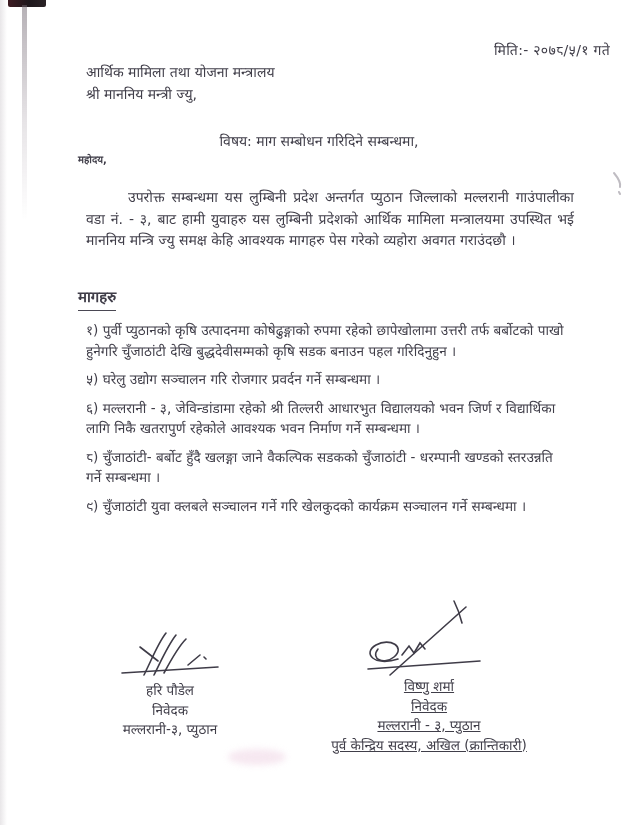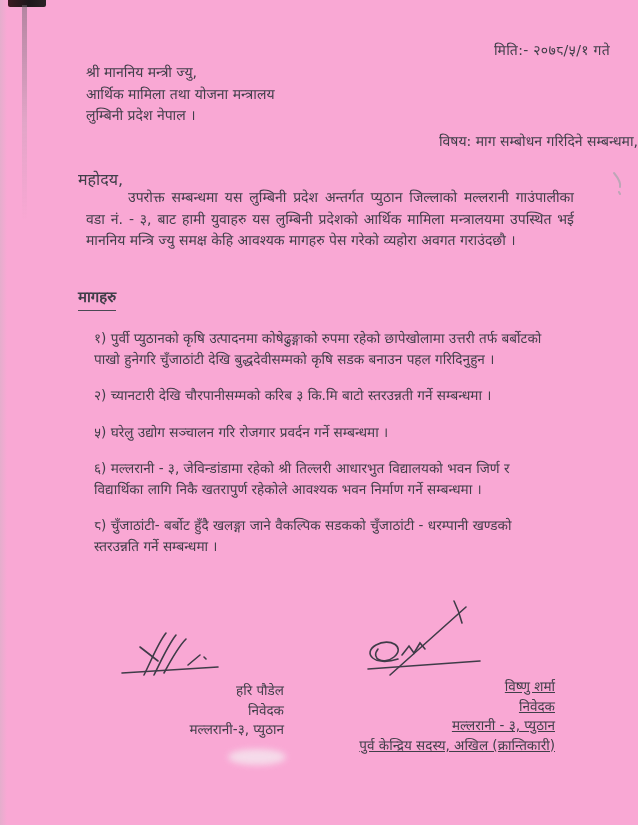--- a/index.html
+++ b/index.html
@@ -1,20 +1,20 @@
 <!DOCTYPE html>
 <html lang="ne"><head>
 <meta charset="utf-8">
 <style>
   html,body{margin:0;padding:0;background:#e8e6e8;}
   .page{
     position:relative;
     width:638px;height:825px;
     margin:0 auto;
-    background:#f9a8d4;
+    background:#ffffff;
     font-family:"DejaVu Sans","Liberation Sans",sans-serif;
     color:#403e49;
     overflow:hidden;
   }
   
   .corner-mark{
     position:absolute;left:8px;top:0;width:38px;height:7px;
     background:linear-gradient(90deg,#3d1b22 0%,#1d171b 55%,#2a2226 100%);
     border-radius:0 0 2px 2px;
   }
@@ -38,82 +38,81 @@
   .date-line{
     position:absolute;top:40px;right:28px;
     font-size:14px;letter-spacing:0.3px;
   }
   .addressee{
     position:absolute;left:86px;top:62px;
     font-size:14px;line-height:21.5px;
   }
   .subject{
     position:absolute;left:0;top:131px;width:100%;
-    text-align:right;font-size:14px;
+    text-align:center;font-size:14px;
   }
   .salutation{
-    position:absolute;left:78px;top:168px;font-size:16px;
+    position:absolute;left:78px;top:152px;font-size:10px;font-weight:bold;
   }
   .body-para{
     position:absolute;left:78px;top:179px;width:488px;margin:8px;
     font-size:14px;line-height:21.5px;
     text-indent:42px;text-align:justify;
   }
   .demands-heading{
     position:absolute;left:78px;top:286px;
     font-size:15px;font-weight:bold;
     border-bottom:1.6px solid #4a4853;padding-bottom:4px;
   }
   .demands{
     position:absolute;left:78px;top:312px;width:494px;
     font-size:13.6px;line-height:20.5px;
   }
-  .demands p{margin:16px;}
+  .demands p{margin:8px;}
   
   .sig-block{
-    position:absolute;text-align:right;
+    position:absolute;text-align:center;
     font-size:13.5px;line-height:19.5px;
   }
   .sig-left{left:56px;top:627px;width:228px;}
   .sig-right{left:303px;top:599px;width:252px;text-decoration:underline;}
   .sig-scribble{display:block;margin:0 auto;}
   .sig-left .sig-scribble{margin-bottom:2px;}
   .sig-right .sig-scribble{margin-bottom:0;}
 </style>
 </head>
 <body>
 
 <div class="page">
 
   <div class="left-scan-edge"></div>
   <div class="corner-mark"></div>
   <div class="edge-shadow"></div>
 
   <div class="date-line">मिति:- २०७८/५/१ गते</div>
 
   <div class="addressee">
+    <div>आर्थिक मामिला तथा योजना मन्त्रालय</div>
     <div>श्री माननिय मन्त्री ज्यु,</div>
-    <div>आर्थिक मामिला तथा योजना मन्त्रालय</div>
-    <div>लुम्बिनी प्रदेश नेपाल ।</div>
   </div>
 
   <div class="subject">विषय: माग सम्बोधन गरिदिने सम्बन्धमा,</div>
 
   <div class="salutation">महोदय,</div>
 
   <p class="body-para">उपरोक्त सम्बन्धमा यस लुम्बिनी प्रदेश अन्तर्गत प्युठान जिल्लाको मल्लरानी गाउंपालीका वडा नं. - ३, बाट हामी युवाहरु यस लुम्बिनी प्रदेशको आर्थिक मामिला मन्त्रालयमा उपस्थित भई माननिय मन्त्रि ज्यु समक्ष केहि आवश्यक मागहरु पेस गरेको व्यहोरा अवगत गराउंदछौ ।</p>
 
   <div class="demands-heading">मागहरु</div>
 
   <div class="demands">
     <p>१) पुर्वी प्युठानको कृषि उत्पादनमा कोषेढुङ्गाको रुपमा रहेको छापेखोलामा उत्तरी तर्फ बर्बोटको पाखो हुनेगरि चुँजाठांटी देखि बुद्धदेवीसम्मको कृषि सडक बनाउन पहल गरिदिनुहुन ।</p>
-    <p>२) च्यानटारी देखि चौरपानीसम्मको करिब ३ कि.मि बाटो स्तरउन्नती गर्ने सम्बन्धमा ।</p>
     <p>५) घरेलु उद्योग सञ्चालन गरि रोजगार प्रवर्दन गर्ने सम्बन्धमा ।</p>
     <p>६) मल्लरानी - ३, जेविन्डांडामा रहेको श्री तिल्लरी आधारभुत विद्यालयको भवन जिर्ण र विद्यार्थिका लागि निकै खतरापुर्ण रहेकोले आवश्यक भवन निर्माण गर्ने सम्बन्धमा ।</p>
     <p>८) चुँजाठांटी- बर्बोट हुँदै खलङ्गा जाने वैकल्पिक सडकको चुँजाठांटी - धरम्पानी खण्डको स्तरउन्नति गर्ने सम्बन्धमा ।</p>
+    <p>९) चुँजाठांटी युवा क्लबले सञ्चालन गर्ने गरि खेलकुदको कार्यक्रम सञ्चालन गर्ने सम्बन्धमा ।</p>
   </div>
 
   <div class="sig-block sig-left">
     <svg class="sig-scribble" width="140" height="52" viewBox="0 0 140 52" fill="none" stroke="#3f3c48" stroke-width="1.6" stroke-linecap="round">
       <path d="M22 46 L118 40"></path>
       <path d="M44 48 C52 32 58 16 66 6"></path>
       <path d="M54 48 C62 32 68 18 76 8"></path>
       <path d="M64 46 C72 31 78 20 86 12"></path>
       <path d="M88 38 L100 28"></path>
       <path d="M104 30 l2 2"></path>

